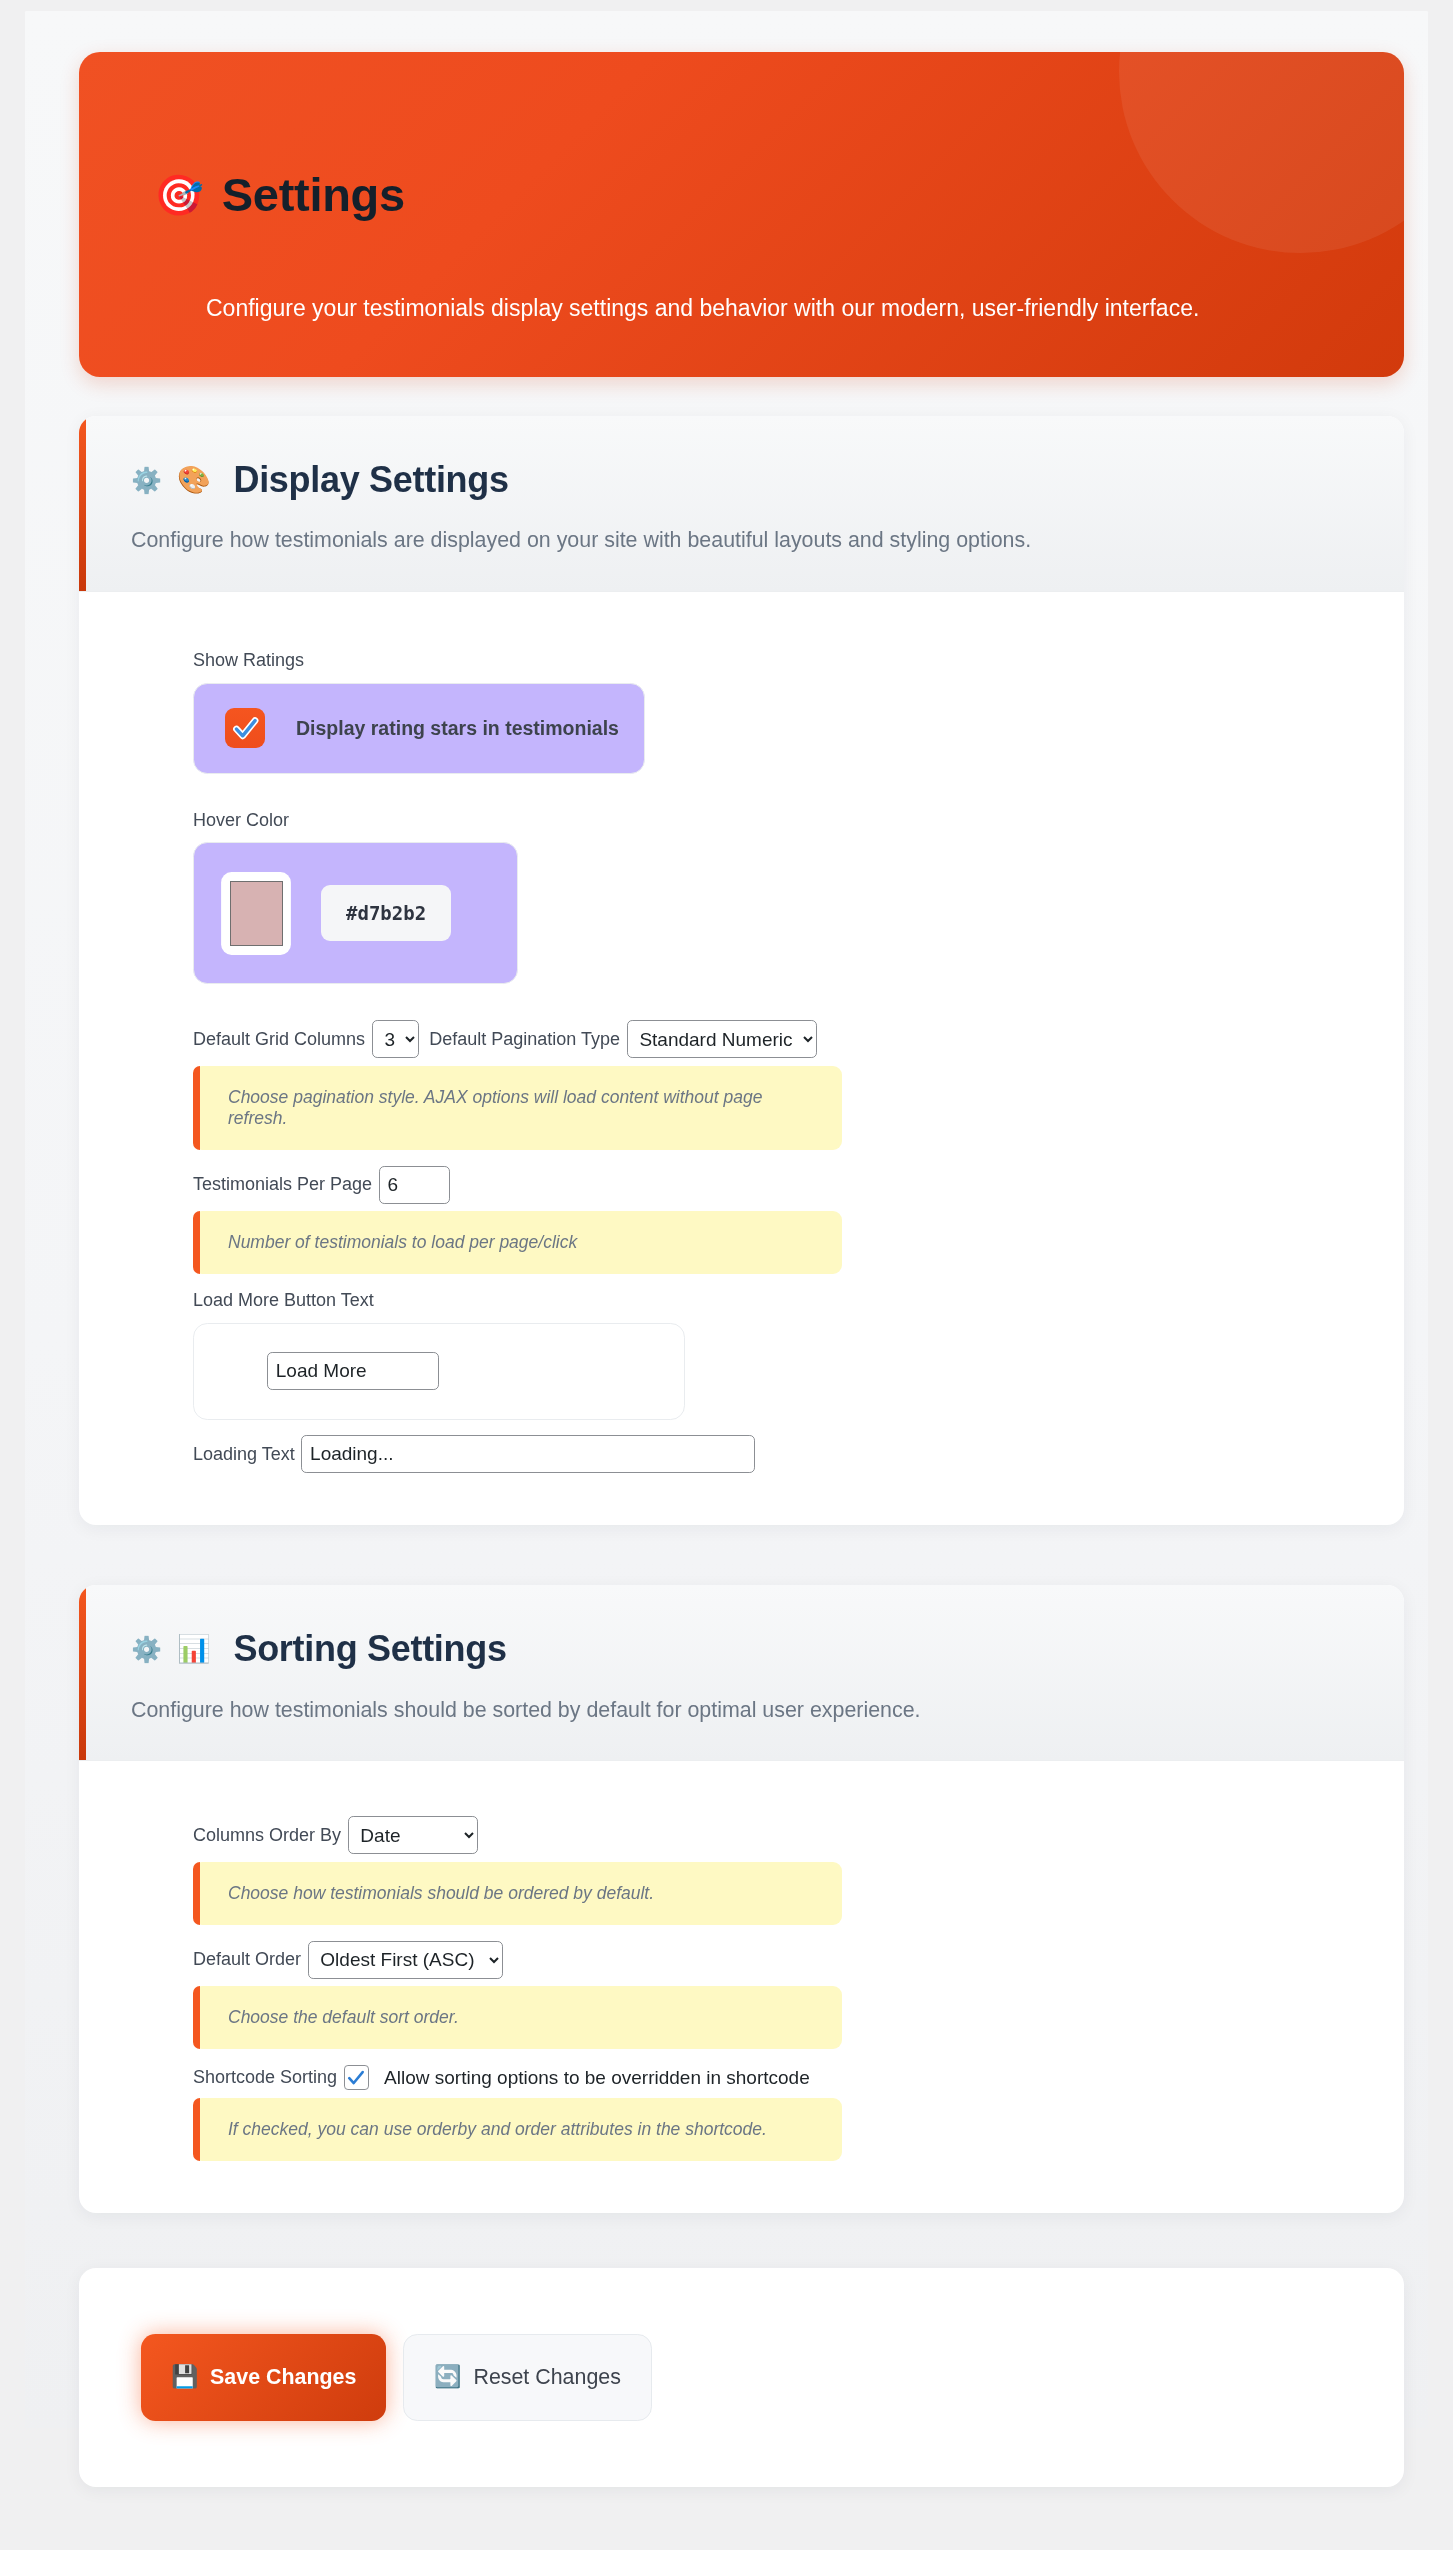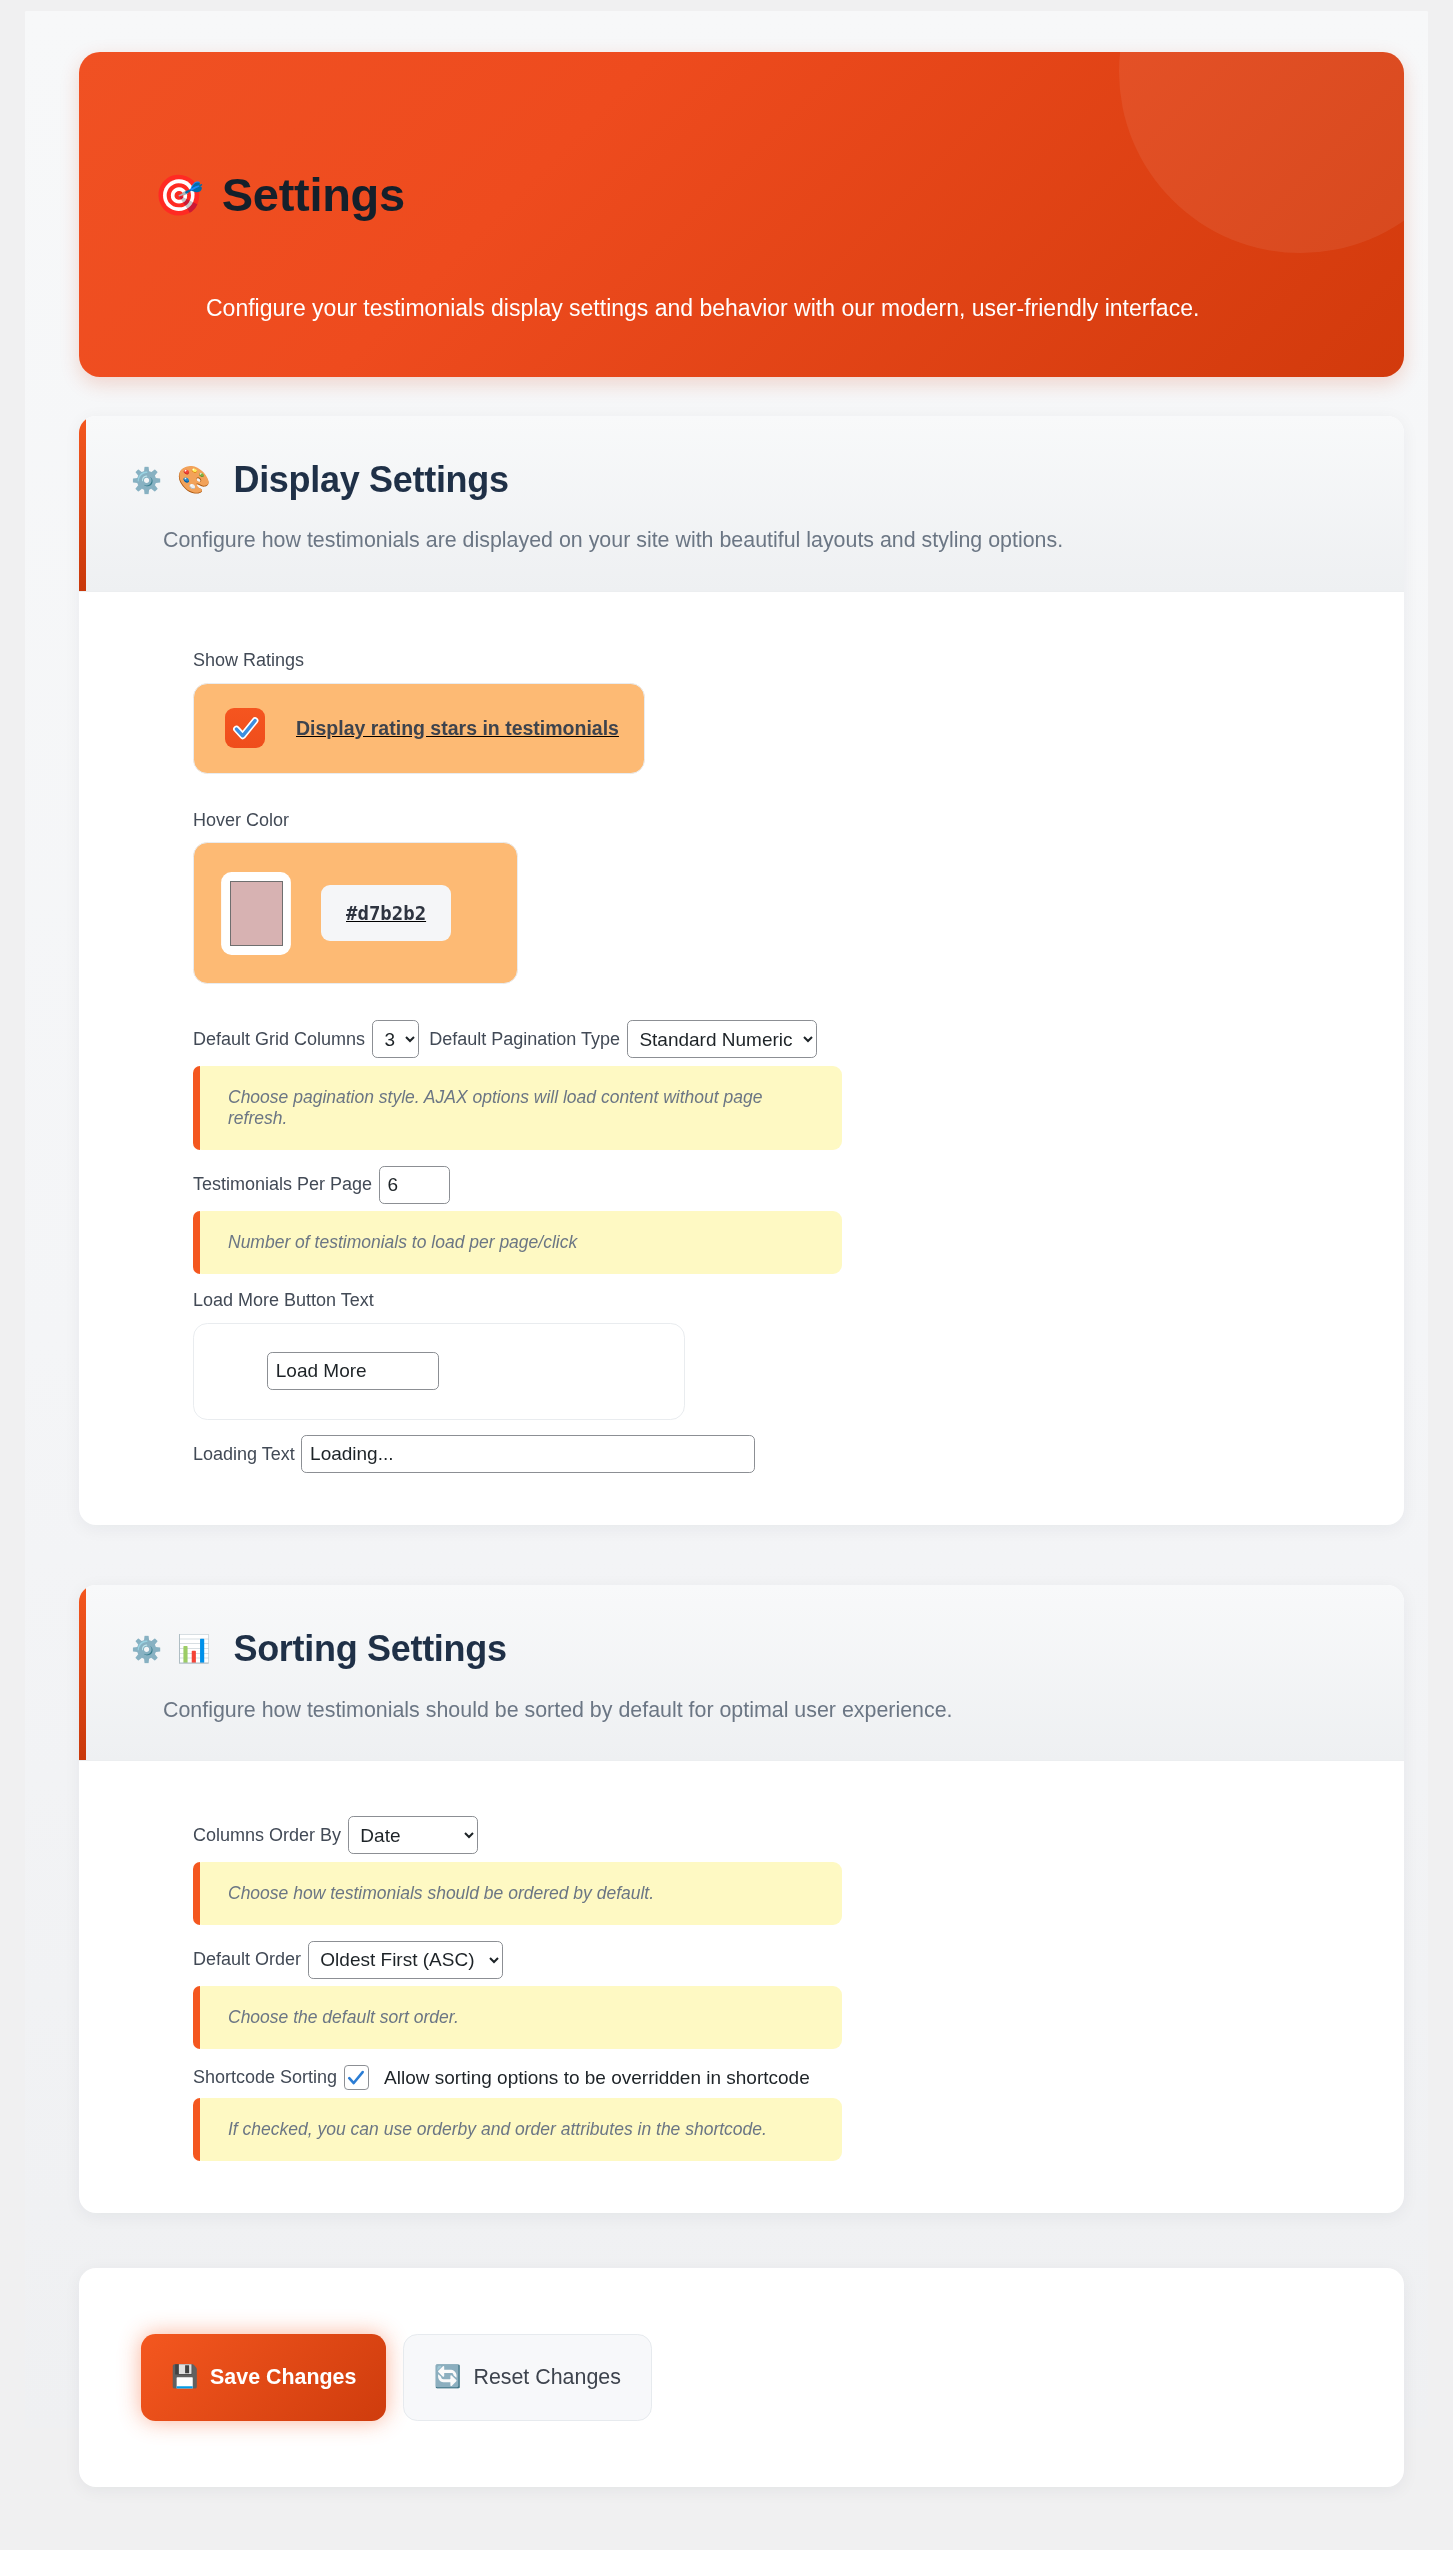--- a/index.html
+++ b/index.html
@@ -109,38 +109,36 @@
     color: #1f3047;
     margin-left: 6.5px;
     letter-spacing: -0.3px;
   }
   .head-sub {
     margin-top: 23.4px;
     font-size: 21.4px;
     line-height: 1.52;
     color: #6b7684;
     width: 922px;
-    margin-left: 32px;
   }
   .section-body { padding: 58px 52px 52px 114px; }
 
   
   .field-label {
     font-size: 18px;
     color: #424a56;
     font-weight: 400;
   }
   .boxed {
     margin-top: 11.7px;
     border: 1.3px solid #e9ecef;
     border-radius: 14.3px;
-    background: #fdba74;
+    background: #c4b5fd;
     display: flex;
     align-items: center;
-    text-decoration: underline;
   }
   .chk-box { width: 452px; height: 91px; padding-left: 31px; gap: 31px; }
 
   .chk {
     width: 40px; height: 40px;
     border-radius: 9px;
     background: linear-gradient(180deg,#f5551f 0%,#ef4d1c 100%);
     display: flex; align-items: center; justify-content: center;
     flex: 0 0 auto;
   }

